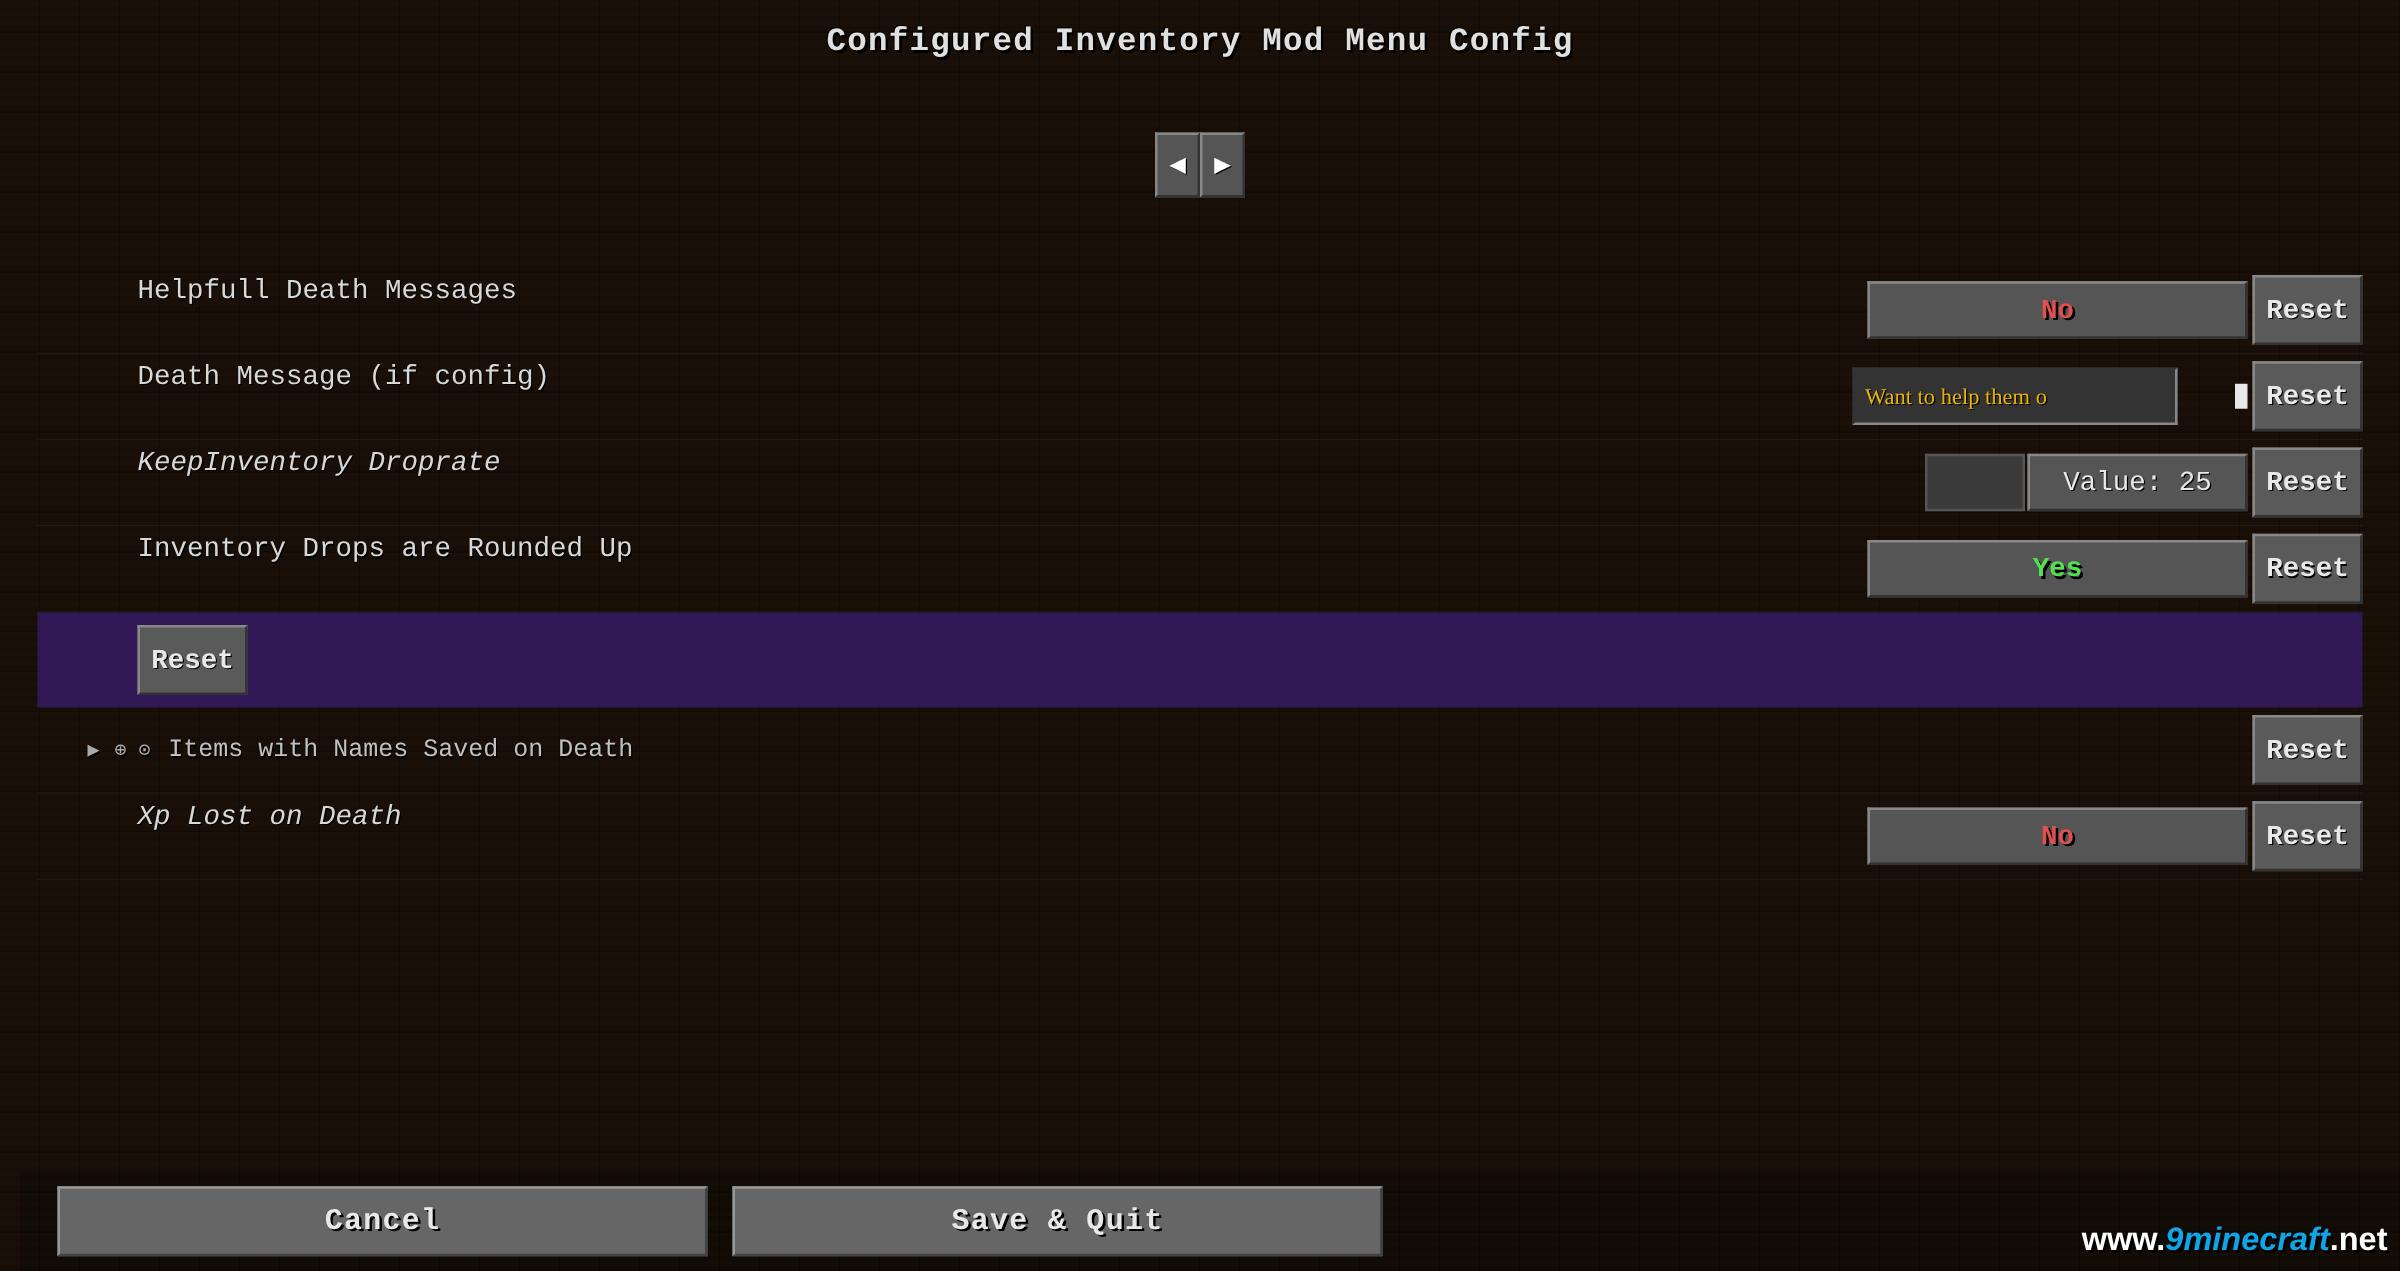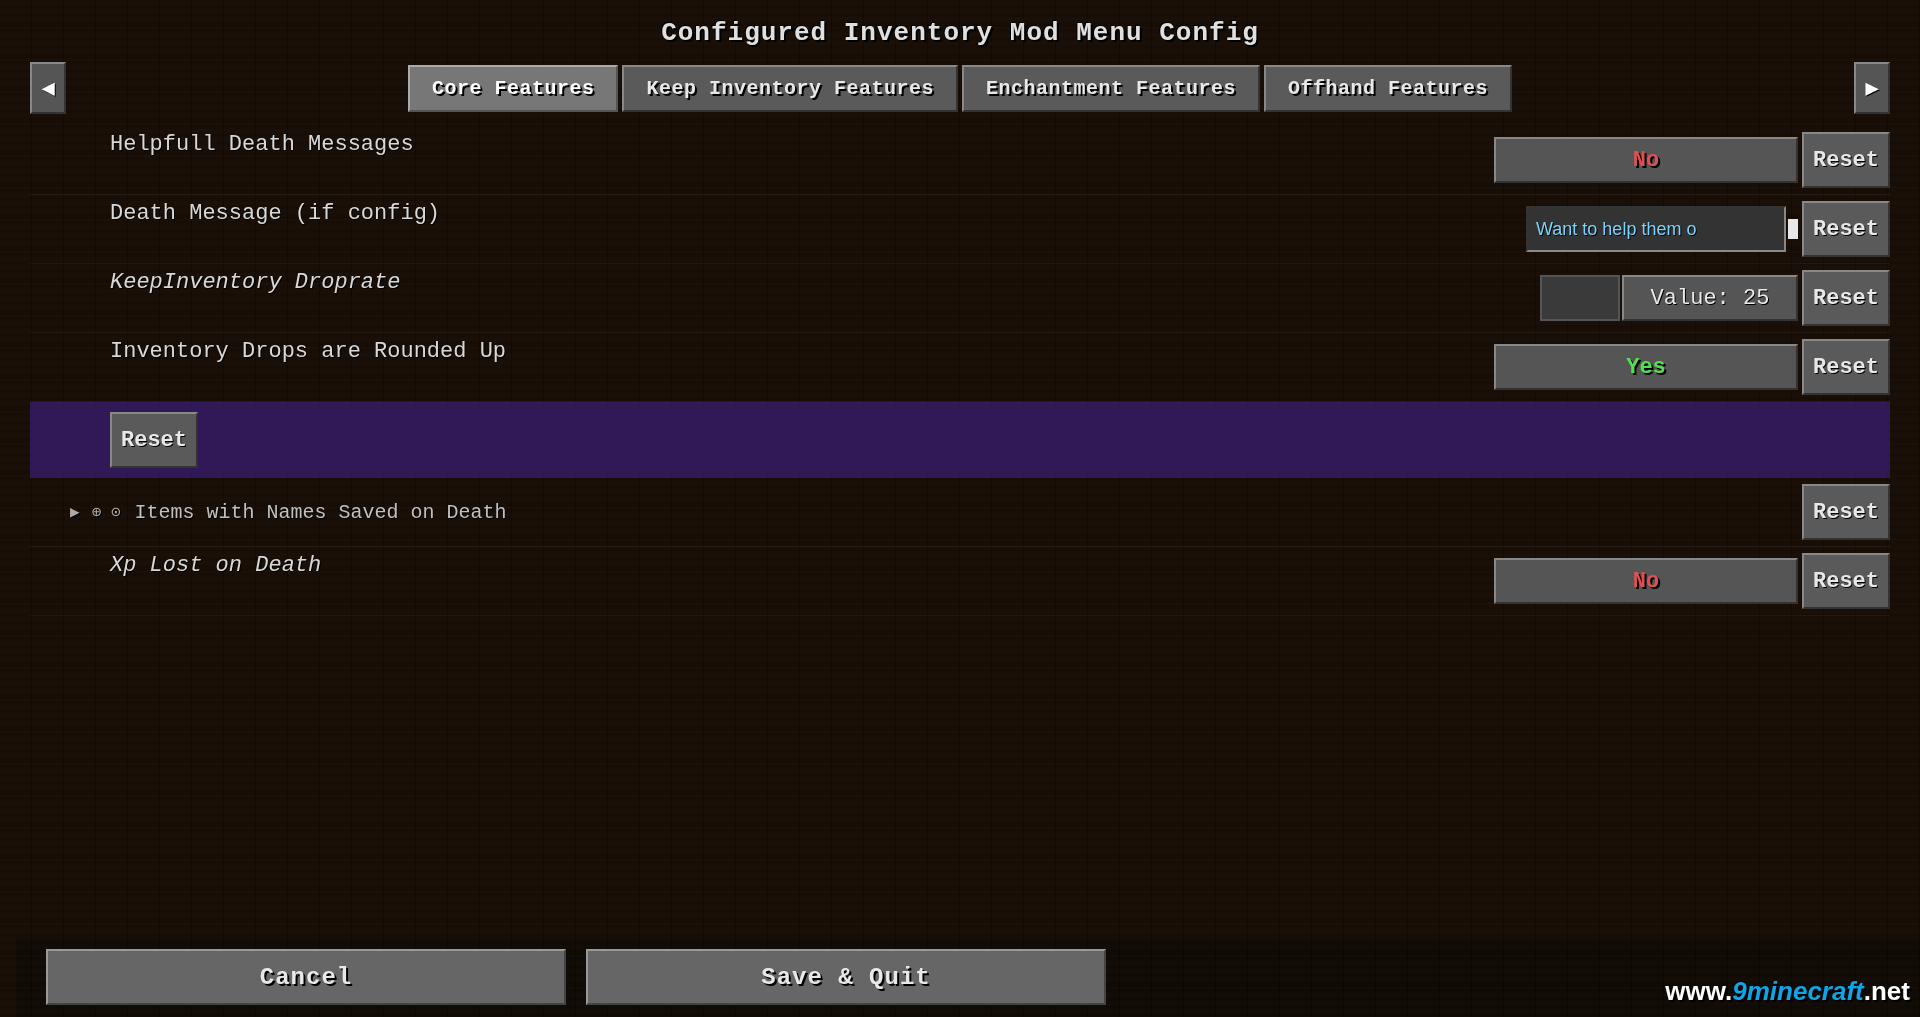--- a/index.html
+++ b/index.html
@@ -1,15 +1,15 @@
 <!DOCTYPE html>
 <html><head>
   <meta charset="utf-8">
   <style>
-    * { box-sizing: border-box; margin: 0; padding: 0; }
+    * { box-sizing: border-box; margin: 0; padding: 0; gap: 44px; }
 
     body {
       width: 1920px;
       height: 1017px;
       background-color: #1a1008;
       background-image: repeating-linear-gradient(
         0deg,
         transparent,
         transparent 31px,
         rgba(0,0,0,0.3) 31px,
@@ -188,22 +188,22 @@
     .toggle-btn.yes { color: #50e050; }
 
     
     .text-input {
       width: 260px;
       height: 46px;
       background: #333;
       border: 2px solid #888;
       border-top-color: #333;
       border-left-color: #333;
-      color: #7dd3fc;
-      font-family: Liberation Sans, sans-serif;
+      color: #eab308;
+      font-family: Liberation Serif, serif;
       font-size: 18px;
       padding: 0 8px;
       outline: none;
       text-shadow: 1px 1px 0 #000;
     }
 
     
     .slider-container {
       display: flex;
       align-items: center;
@@ -368,26 +368,20 @@
   </style>
 </head>
 <body>
 
 <div class="page-wrapper">
 
   <div class="title-bar">Configured Inventory Mod Menu Config</div>
 
   <div class="tab-nav">
     <div class="nav-arrow">◀</div>
-    <div class="tabs-container">
-      <button class="tab-btn active">Core Features</button>
-      <button class="tab-btn">Keep Inventory Features</button>
-      <button class="tab-btn">Enchantment Features</button>
-      <button class="tab-btn">Offhand Features</button>
-    </div>
     <div class="nav-arrow">▶</div>
   </div>
 
   <div class="content-area">
 
     <div class="config-row">
       <div class="config-label">Helpfull Death Messages</div>
       <div class="config-controls">
         <button class="toggle-btn no">No</button>
         <button class="reset-btn">Reset</button>

